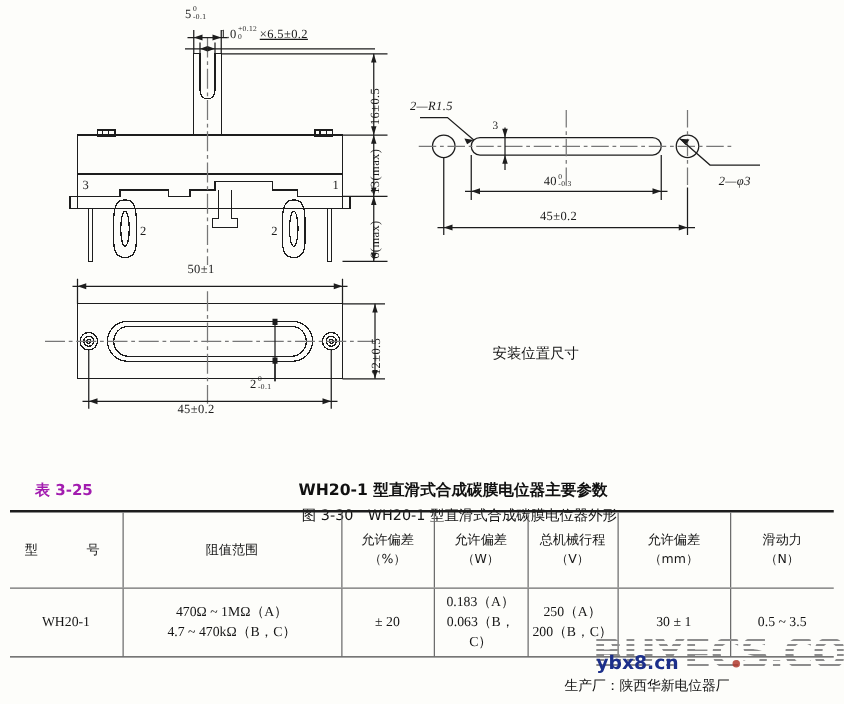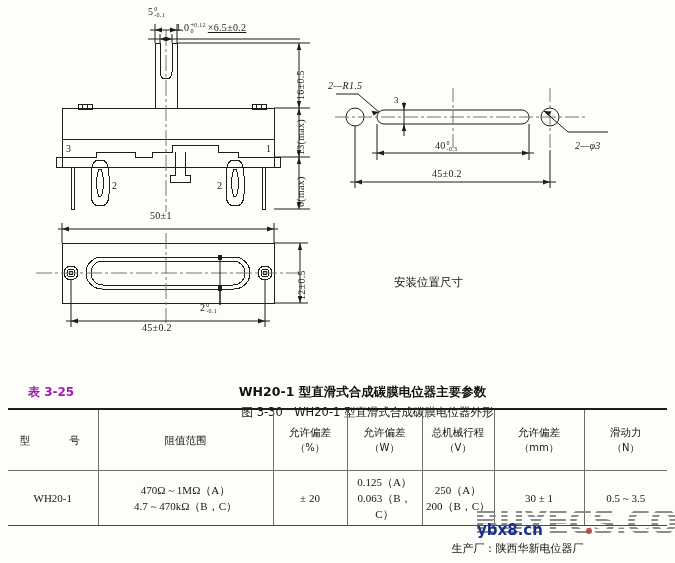--- a/index.html
+++ b/index.html
@@ -478,21 +478,21 @@
           <div class="mono-ish">WH20-1</div>
         </td>
         <td>
           <div class="mono-ish">470Ω ~ 1MΩ（A）</div>
           <div class="mono-ish">4.7 ~ 470kΩ（B，C）</div>
         </td>
         <td>
           <div class="mono-ish">± 20</div>
         </td>
         <td>
-          <div class="mono-ish">0.125（A）</div>
+          <div class="mono-ish">0.183（A）</div>
           <div class="mono-ish">0.063（B，C）</div>
         </td>
         <td>
           <div class="mono-ish">250（A）</div>
           <div class="mono-ish">200（B，C）</div>
         </td>
         <td>
           <div class="mono-ish">30 ± 1</div>
         </td>
         <td class="noright">

